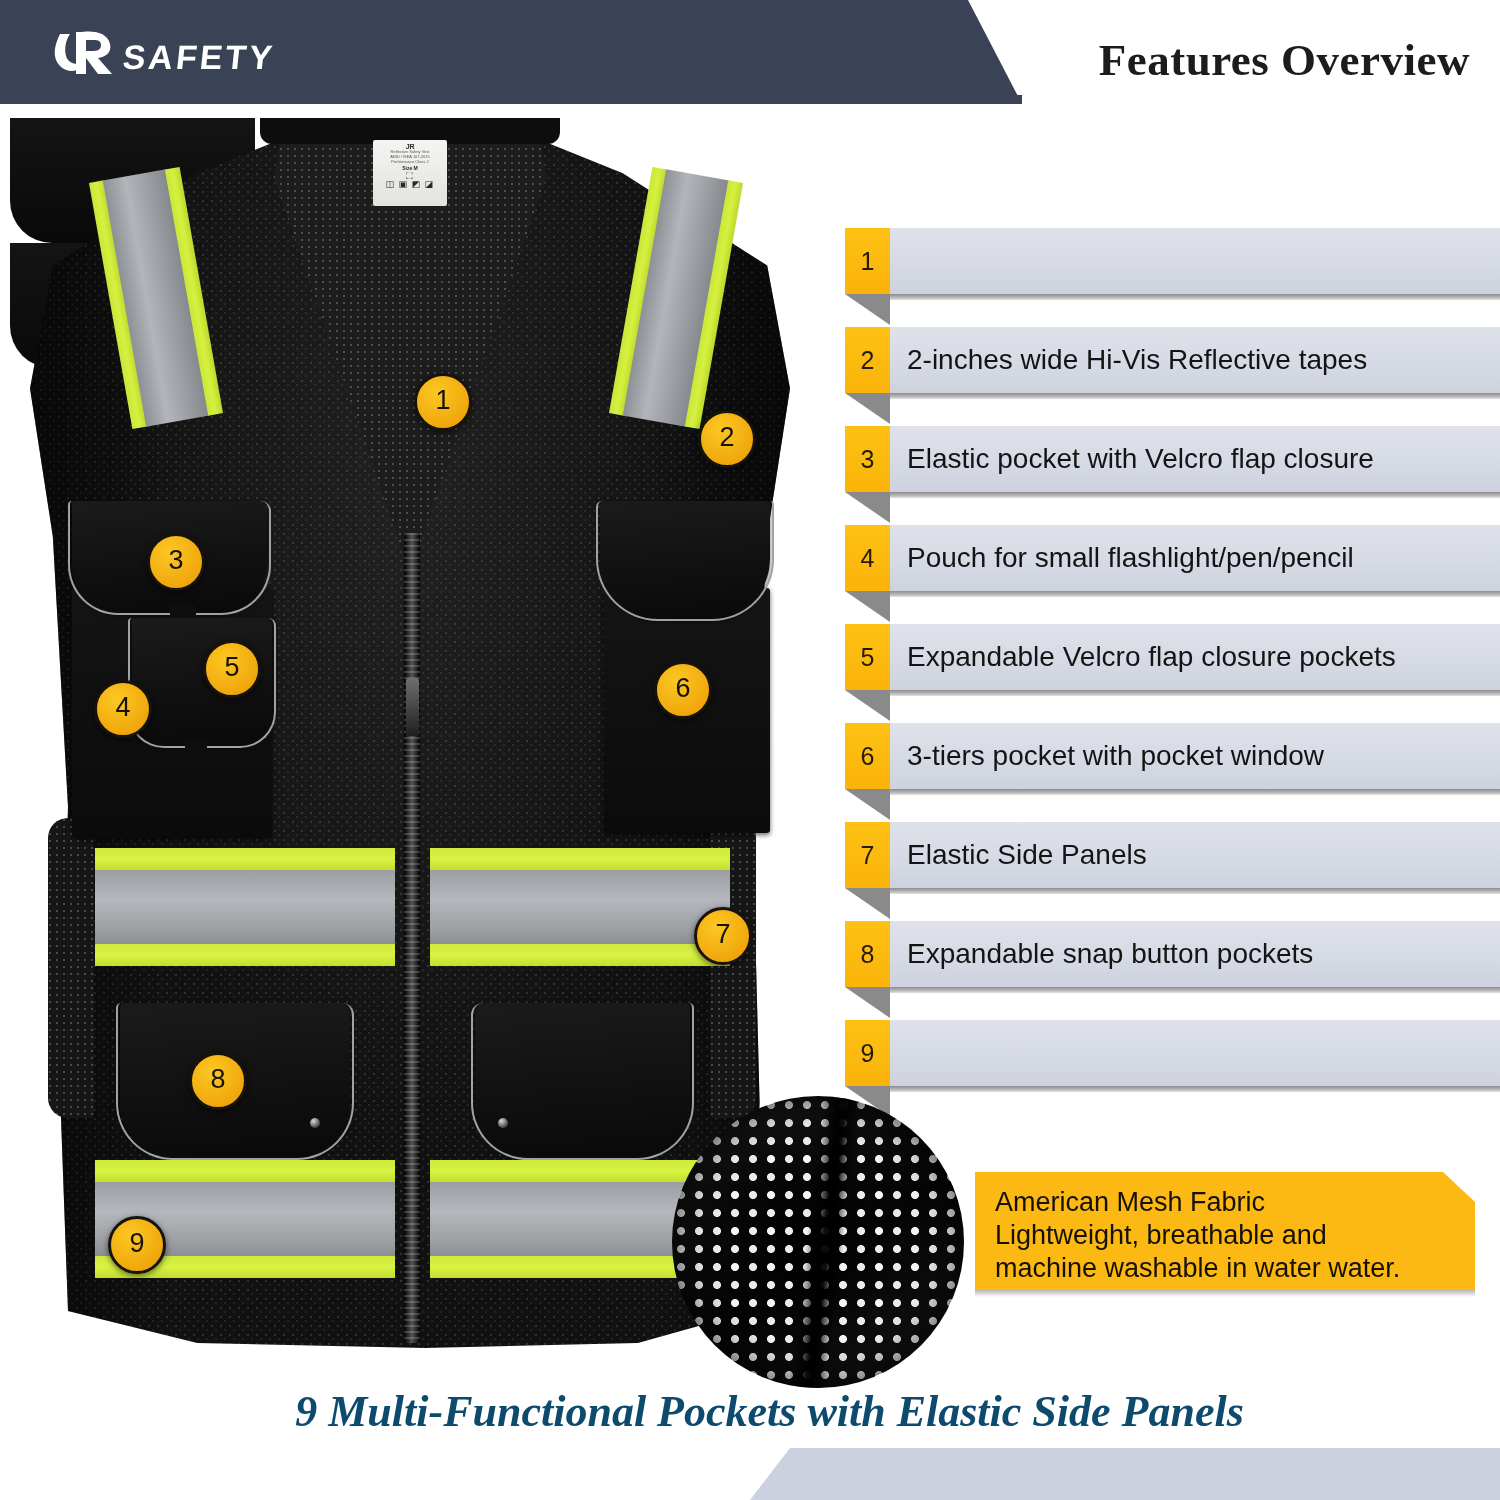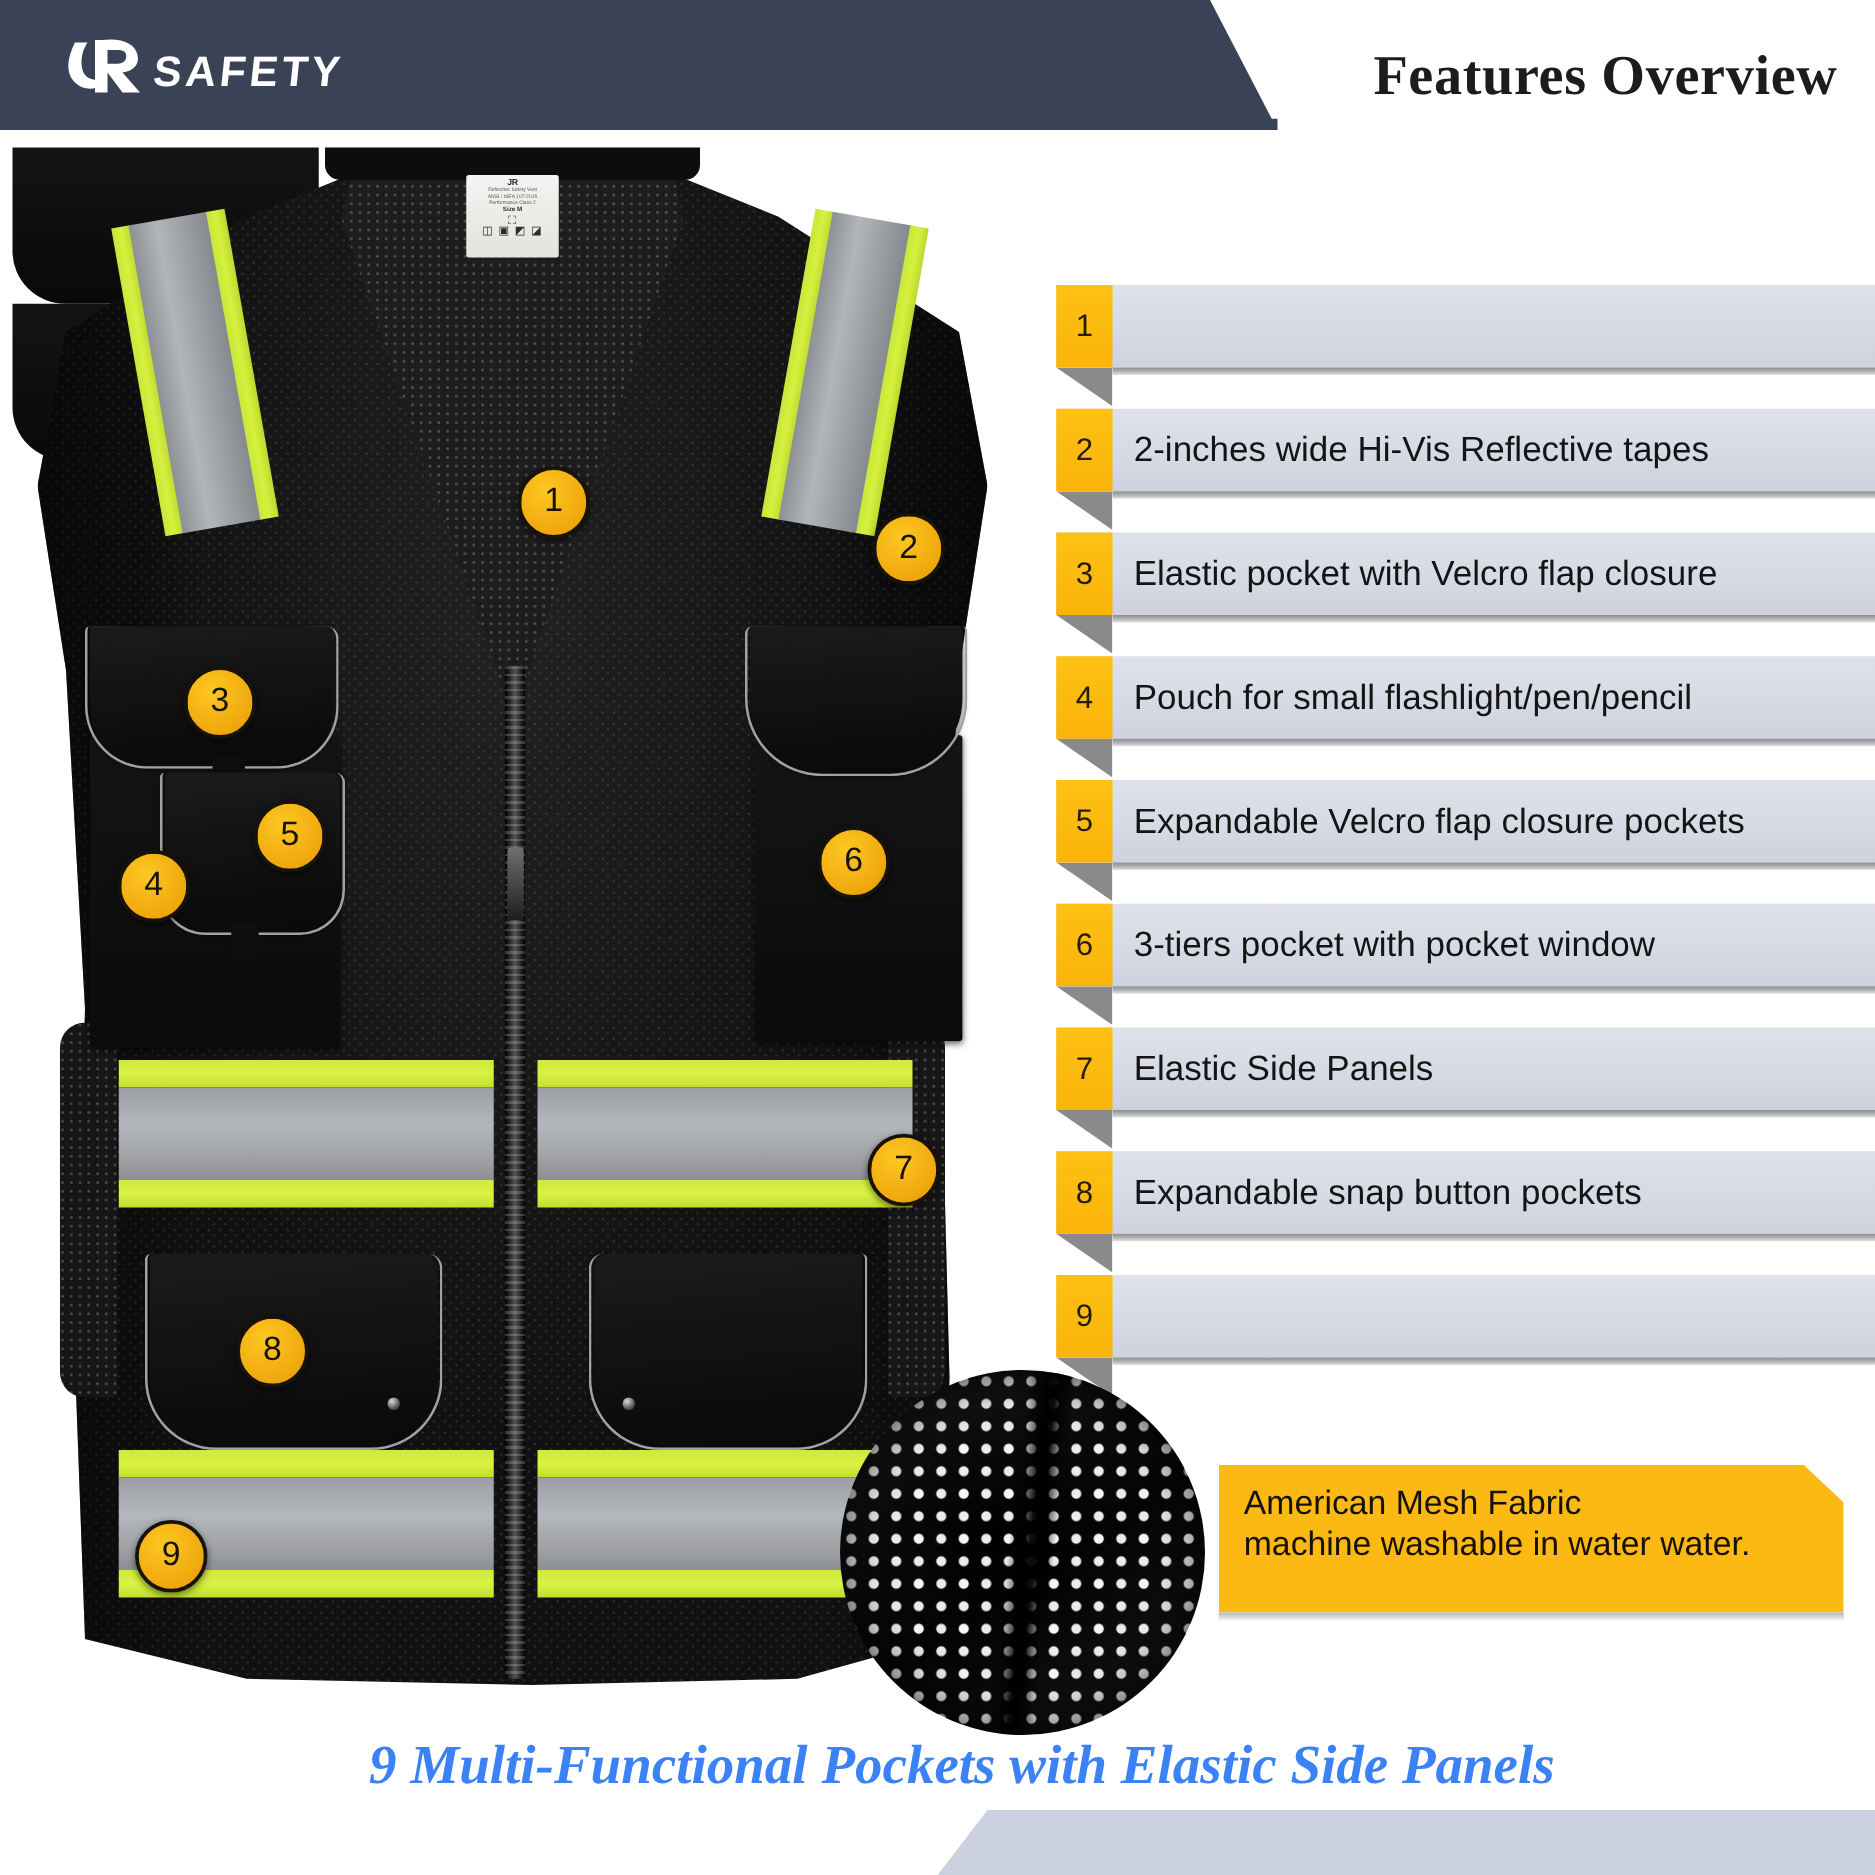--- a/index.html
+++ b/index.html
@@ -421,21 +421,21 @@
   
   #footer-caption {
     position: absolute;
     left: 0; right: 0;
     top: 1386px;
     text-align: center;
     font-family: "Liberation Serif", serif;
     font-style: italic;
     font-weight: bold;
     font-size: 44px;
-    color: #3b82f6;
+    color: #0c4a6e;
     margin-left: 39px;
   }
   #footer-band {
     position: absolute;
     left: 195px; top: 1448px;
     width: 1305px; height: 52px;
     background: #ccd1e0;
     clip-path: polygon(22px 0, 1305px 0, 1305px 52px, 790px 52px, 750px 0px, 0 0);
   }
   #footer-band-2 {
@@ -633,20 +633,21 @@
         <div class="frow-shadow-line"></div>
       </div>
     </div>
 
   <div id="mesh-circle">
     <div class="seam"></div>
   </div>
   <div id="mesh-callout-shadow"></div>
   <div id="mesh-callout">
     <div>American Mesh Fabric</div>
+    <div>Lightweight, breathable and</div>
     <div>machine washable in water water.</div>
   </div>
 
   <div id="footer-caption">9 Multi-Functional Pockets with Elastic Side Panels</div>
   <div id="footer-band"></div>
   <div id="footer-band-2"></div>
 
 </div>
 
 </body></html>

